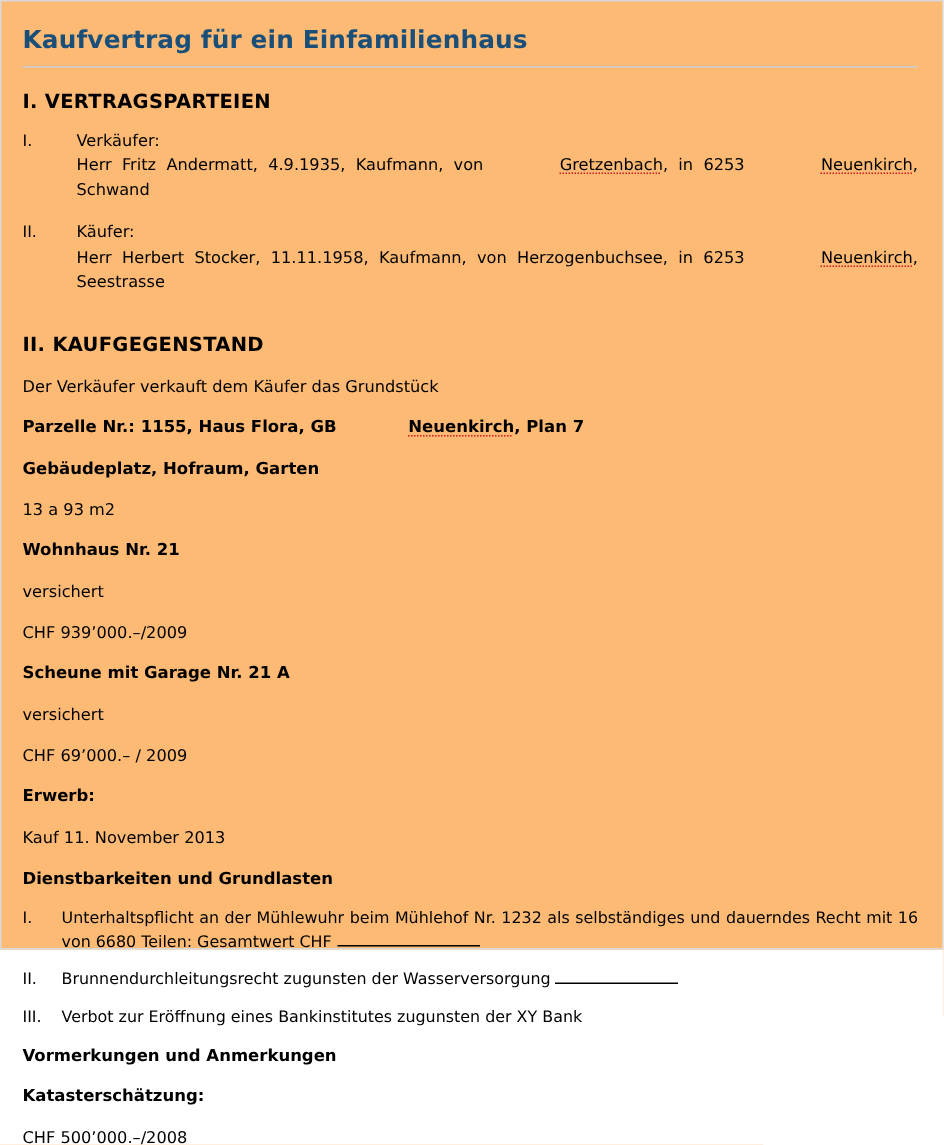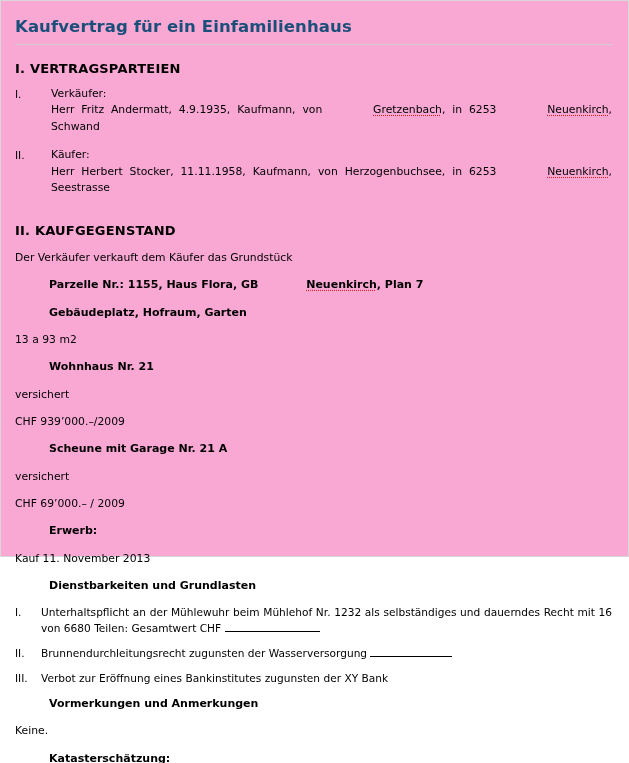--- a/index.html
+++ b/index.html
@@ -10,24 +10,24 @@
   body {
     width: 629px;
     height: 763px;
     font-family: "DejaVu Sans", "Liberation Sans", sans-serif;
     color: #000000;
     overflow: hidden;
   }
   .page {
     position: relative;
     width: 629px;
-    height: 557px;
+    height: 633px;
     box-sizing: border-box;
     border: 1px solid #d8d8d8;
-    background: #f9a8d4;
+    background: #fdba74;
   }
   .content {
     padding: 14px 16px 0 14px;
     box-sizing: border-box;
   }
   .doc-title {
     font-size: 16.5px;
     font-weight: bold;
     color: #1a4f7a;
     letter-spacing: 0.1px;
@@ -71,21 +71,20 @@
     display: block;
   }
   .para {
     font-size: 10.8px;
     line-height: 1.5;
     margin: 0 0 11px 0;
   }
   .para.bold {
     font-weight: bold;
     font-size: 11px;
-    margin-left: 34px;
   }
   .list-item {
     display: flex;
     margin-bottom: 9px;
   }
   .list-item .num {
     width: 26px;
     flex: 0 0 26px;
     font-size: 10.6px;
     line-height: 1.5;
@@ -172,19 +171,18 @@
       <div class="num">II.</div>
       <div class="txt"><span>Brunnendurchleitungsrecht zugunsten der Wasserversorgung </span><span class="blank short"></span></div>
     </div>
 
     <div class="list-item">
       <div class="num">III.</div>
       <div class="txt">Verbot zur Eröffnung eines Bankinstitutes zugunsten der XY Bank</div>
     </div>
 
     <p class="para bold">Vormerkungen und Anmerkungen</p>
-    <p class="para">Keine.</p>
 
     <p class="para bold">Katasterschätzung:</p>
     <p class="para">CHF 500’000.–/2008</p>
 
   </div>
 </div>
 
 </body></html>

